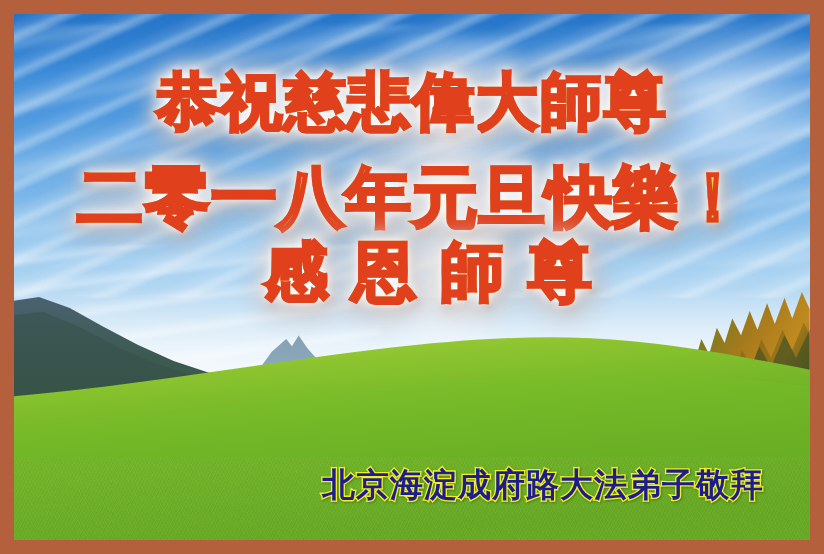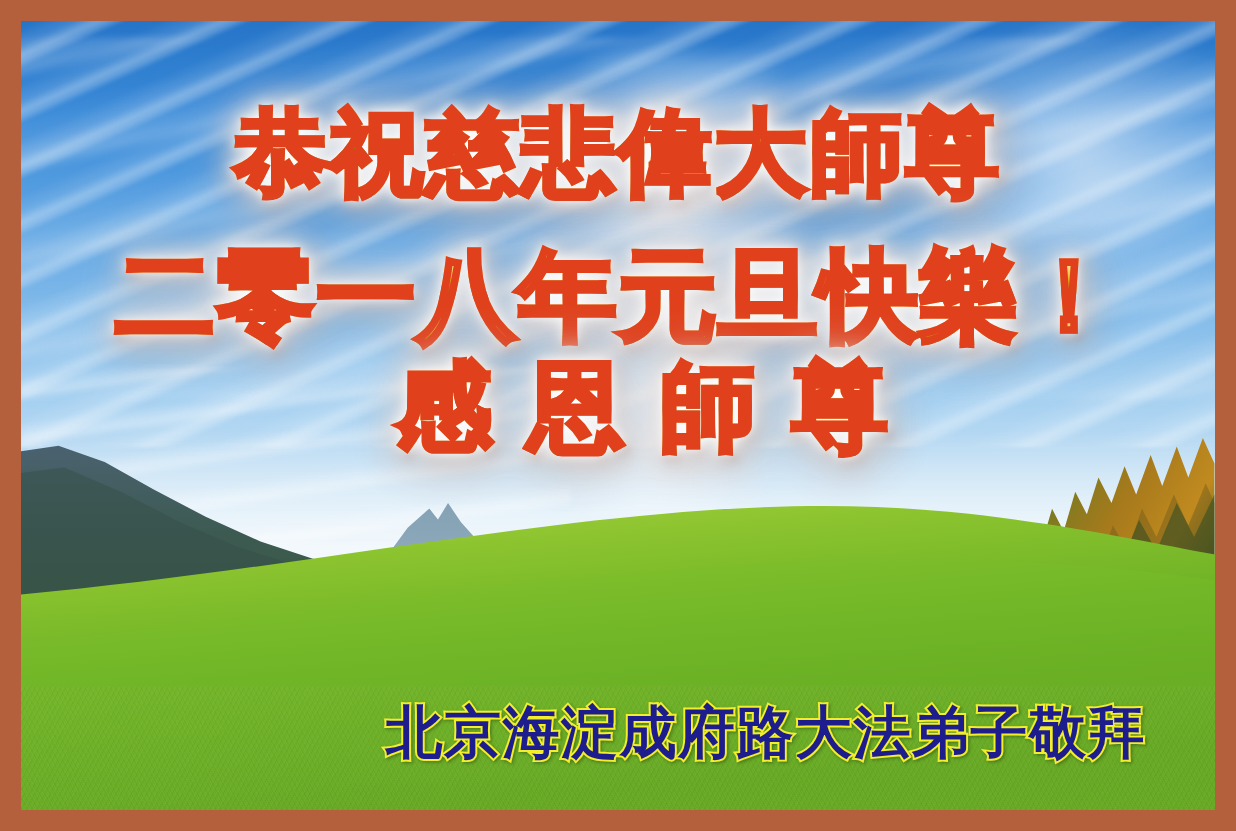--- a/index.html
+++ b/index.html
@@ -217,21 +217,21 @@
     text-indent: 24px;
     padding-left: 16px;
   }
 
   .signature {
     position: absolute;
     top: 449px;
     right: 46px;
     font-family: "DejaVu Serif", "Liberation Serif", serif;
     font-weight: bold;
-    font-size: 38px;
+    font-size: 33px;
     letter-spacing: 1px;
     white-space: nowrap;
     color: #1d1d8e;
     -webkit-text-stroke: 2.6px #f2ef2a;
     paint-order: stroke fill;
     filter: drop-shadow(1px 1px 1px rgba(0,0,0,0.28));
   }
 </style>
 </head>
 <body>

